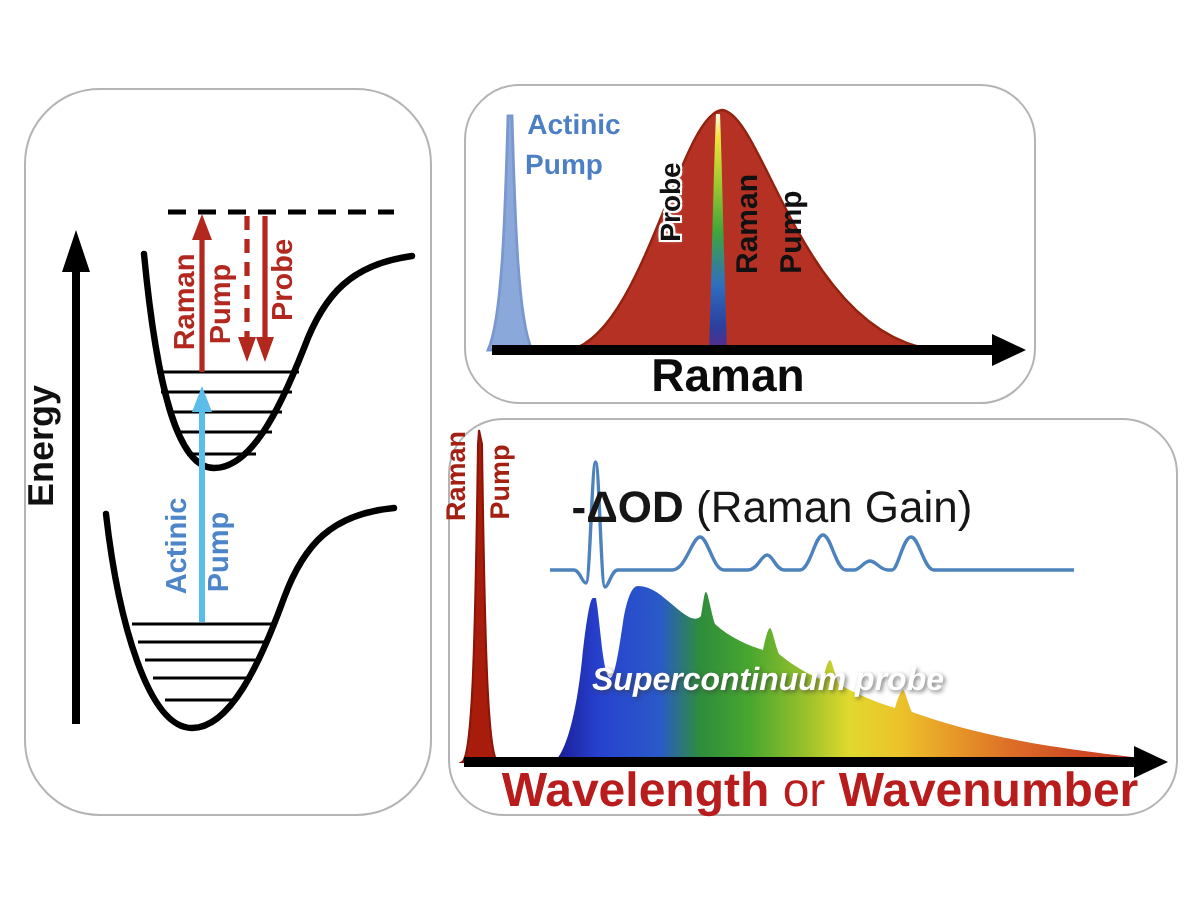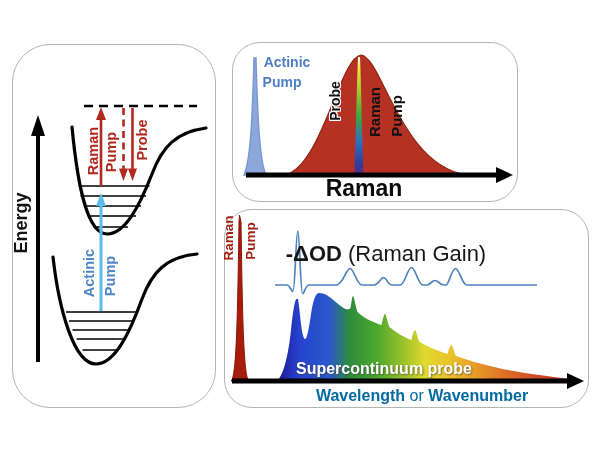--- a/index.html
+++ b/index.html
@@ -163,14 +163,14 @@
 <div class="lbl blue2" style="left:287px;top:62px;">Actinic</div>
 <div class="lbl blue2" style="left:282px;top:82px;">Pump</div>
 <div class="vlbl blk outline" style="left:335px;top:101px;font-size:14px;">Probe</div>
 <div class="vlbl blk" style="left:374px;top:112px;font-size:15px;">Raman</div>
 <div class="vlbl blk" style="left:396px;top:116px;font-size:15px;">Pump</div>
 <div class="lbl axis-big" style="left:364px;top:188px;">Raman</div>
 
 <div class="vlbl darkred" style="left:228px;top:238px;">Raman</div>
 <div class="vlbl darkred" style="left:250px;top:241px;">Pump</div>
 <div class="lbl" style="left:386px;top:254px;font-size:22px;color:#161616;"><span style="font-weight:bold;">-ΔOD</span><span> (Raman Gain)</span></div>
-<div class="lbl white-lbl" style="left:384px;top:369px;">Supercontinuum probe</div>
-<div class="lbl" style="left:410px;top:396px;font-size:16px;color:#0369a1;margin-left:12px;"><span style="font-weight:bold;">Wavelength</span><span> or </span><span style="font-weight:bold;">Wavenumber</span></div>
+<div class="lbl white-lbl" style="left:384px;top:341px;font-style:italic;">Supercontinuum probe</div>
+<div class="lbl" style="left:410px;top:396px;font-size:24px;color:#b91c1c;"><span style="font-weight:bold;">Wavelength</span><span> or </span><span style="font-weight:bold;">Wavenumber</span></div>
 
 </body></html>

